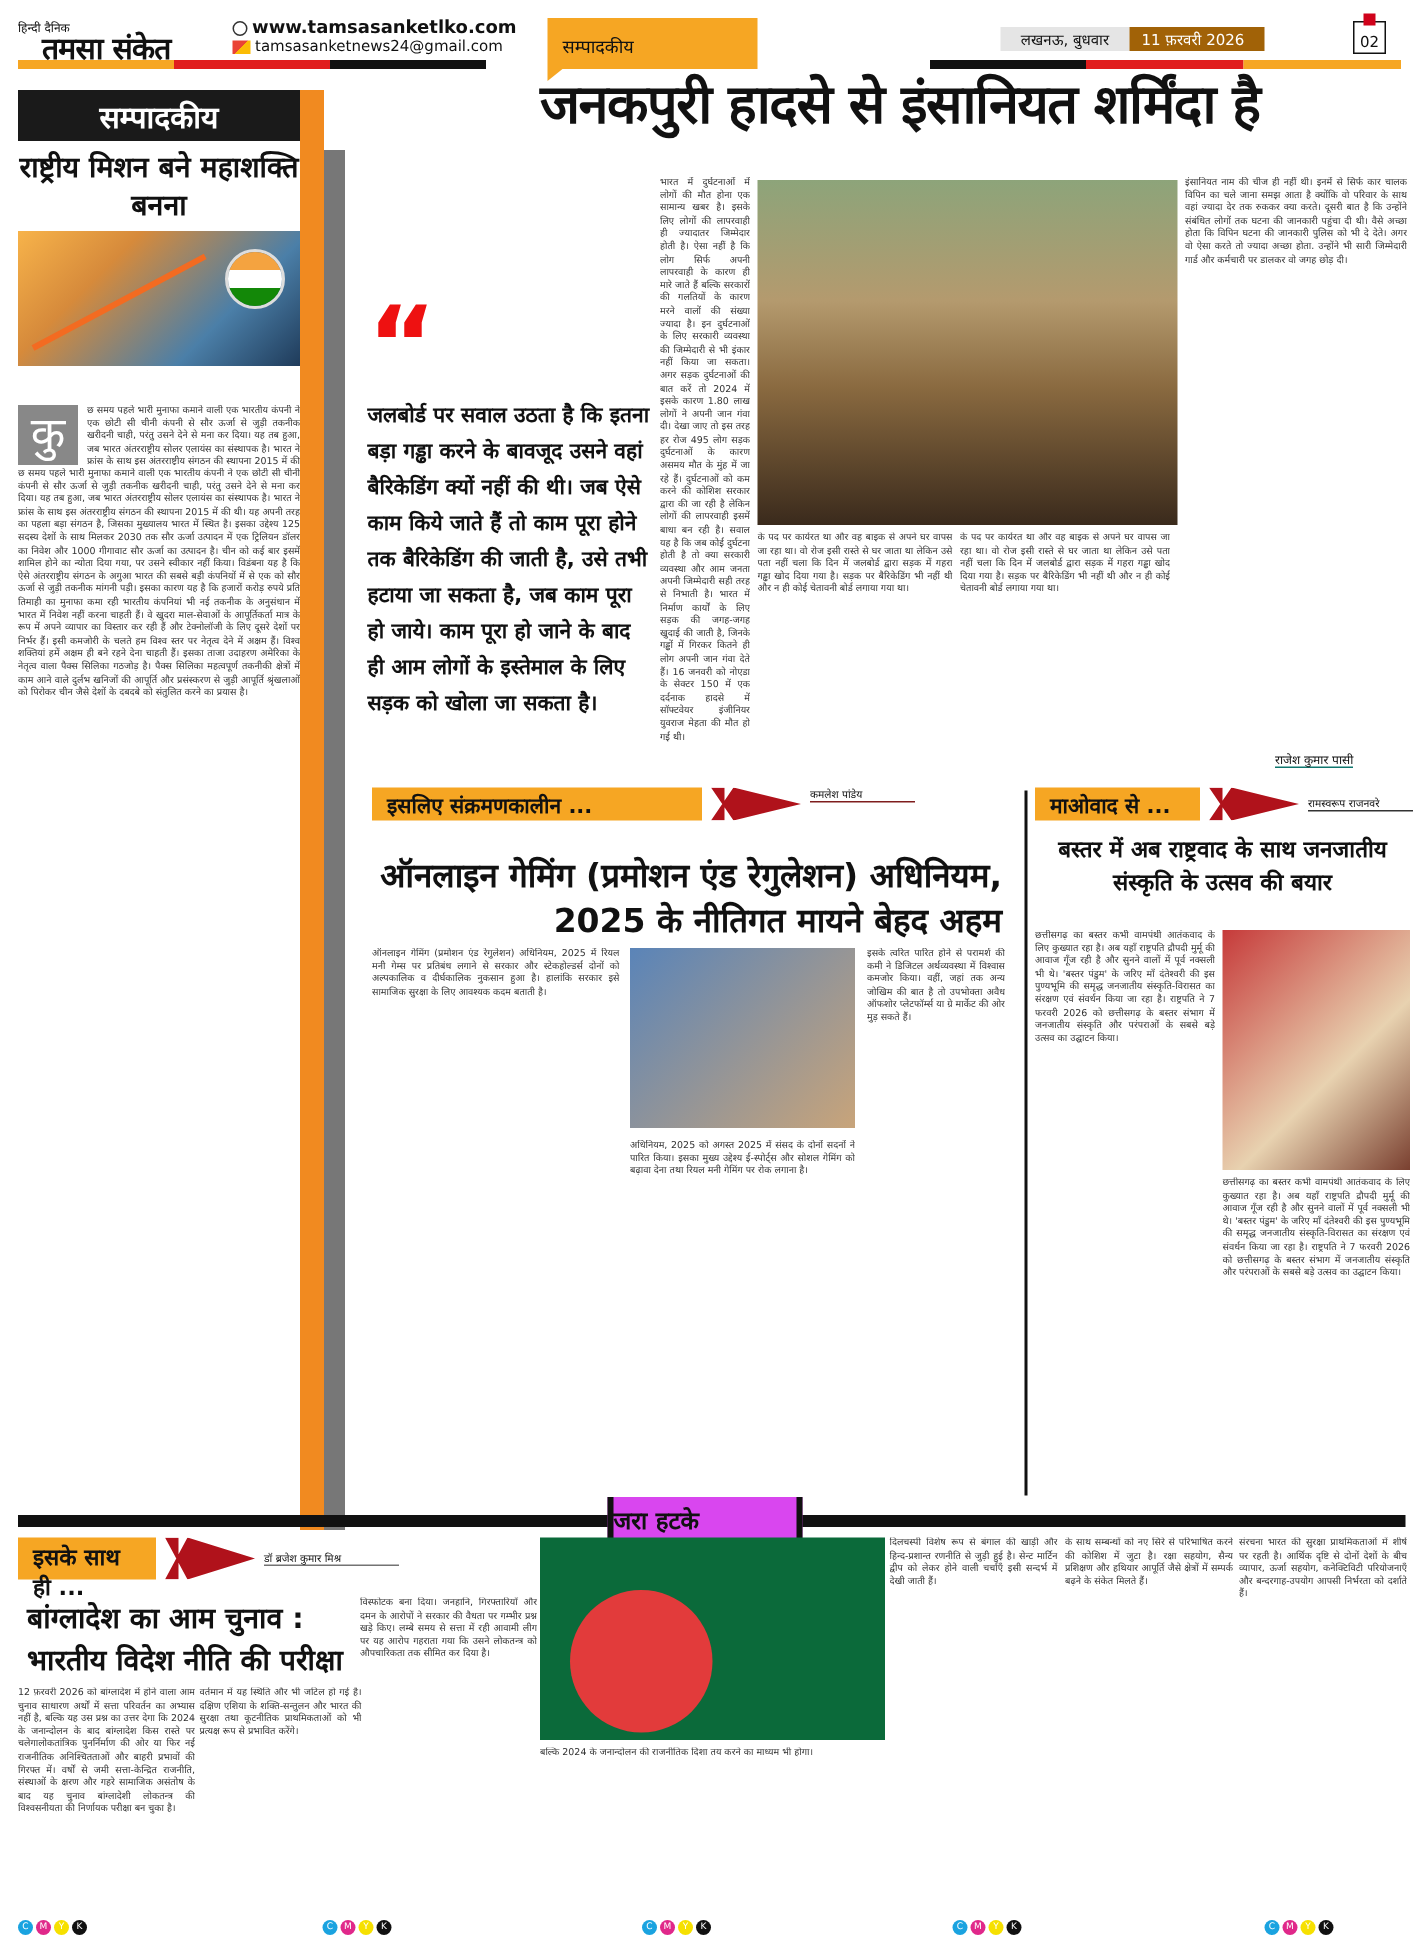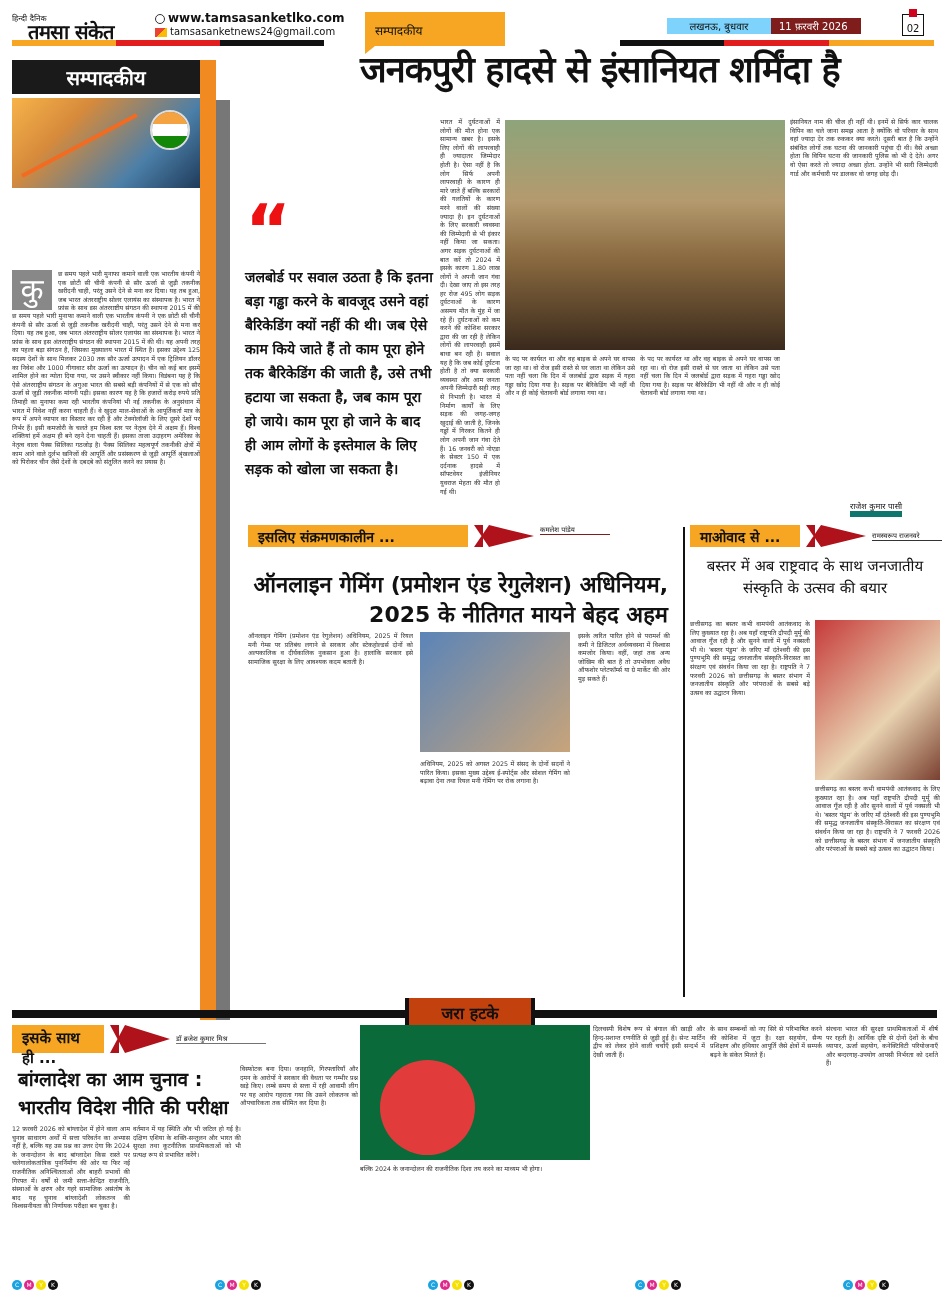--- a/index.html
+++ b/index.html
@@ -8,48 +8,48 @@
 .masthead-hi{font-size:8px;left:12px;top:12px}
 .masthead-name{left:28px;top:18px;font-size:20px;font-weight:bold;letter-spacing:-0.5px}
 .contact{left:155px;top:12px;font-size:10px;line-height:13px}
 .contact .web{font-size:12px;font-weight:bold}
 .mail-icon{display:inline-block;width:12px;height:9px;background:linear-gradient(135deg,#ea4335 50%,#fbbc05 50%);margin-right:3px;vertical-align:middle}
 .globe-icon{display:inline-block;width:10px;height:10px;border:1.5px solid #333;border-radius:50%;margin-right:3px;vertical-align:middle}
 .bar{height:6px;top:40px}
 .tab-section{left:365px;top:12px;width:140px;height:34px;background:#f6a623;font-size:12px;padding:10px 0 0 10px}
 .tab-section:after{content:"";position:absolute;left:0;bottom:-8px;border-left:10px solid #f6a623;border-bottom:8px solid transparent}
 .date-box{left:667px;top:18px;height:16px;font-size:10px;display:flex}
-.date-box .city{background:#7dd3fc;padding:1px 10px;width:104px;text-align:center}
-.date-box .date{background:#7f1d1d;color:#fff;padding:1px 8px;width:90px}
+.date-box .city{background:#e5e5e5;padding:1px 10px;width:86px;text-align:center}
+.date-box .date{background:#a16207;color:#fff;padding:1px 8px;width:90px}
 .page-no{left:902px;top:14px;width:22px;height:22px;border:1.5px solid #111;font-size:10px;text-align:center;padding-top:8px}
 .page-no:before{content:"";position:absolute;left:6px;top:-6px;width:8px;height:8px;background:#d0021b}
 .left-col{left:12px;top:60px;width:188px}
 .edit-label{background:#1a1a1a;color:#fff;font-size:20px;font-weight:bold;text-align:center;padding:4px 0;height:34px}
 .left-headline{font-size:19px;font-weight:bold;text-align:center;line-height:25px;margin-top:6px}
 .left-image{margin-top:4px;height:90px;background:linear-gradient(135deg,#f7b34a 0%,#d68a3b 30%,#4b7fa8 70%,#1f3b5a 100%);position:relative;overflow:hidden}
 .arrow-up{position:absolute;left:10px;bottom:10px;width:130px;height:4px;background:#f36b21;transform:rotate(-28deg);transform-origin:left}
 .flag-badge{position:absolute;right:10px;top:12px;width:40px;height:40px;border-radius:50%;overflow:hidden;border:2px solid #ddd}
 .flag-badge div{height:33.3%}
 .orange-strip{left:200px;top:60px;width:16px;height:960px;background:#f18a20}
 .grey-strip{left:216px;top:100px;width:14px;height:920px;background:#777}
 .dropcap{left:12px;top:270px;width:40px;height:40px;background:#888;color:#fff;font-size:30px;text-align:center;line-height:40px}
 .body-text{font-size:6.3px;line-height:8.6px;color:#333;text-align:justify;overflow:hidden}
 .main-headline{left:360px;top:44px;font-size:36px;font-weight:bold;letter-spacing:-1px}
 .quote-mark{left:245px;top:200px;font-size:70px;color:#e11;font-weight:bold;line-height:60px}
 .pull-quote{left:245px;top:265px;width:188px;font-size:14px;line-height:24px;font-weight:bold}
 .main-image{left:505px;top:120px;width:280px;height:230px;background:linear-gradient(180deg,#8da47a 0%,#b49a6e 35%,#8a6a40 60%,#3a2a1c 100%)}
-.byline-right{left:850px;top:500px;font-size:8px;border-bottom:6px solid #0f766e}
+.byline-right{left:850px;top:500px;font-size:8px;border-bottom:1px solid #0f766e}
 .sec-tag{height:22px;background:#f6a623;font-size:14px;font-weight:bold;padding:2px 10px}
 .nib{width:60px;height:22px;background:#b0121b;clip-path:polygon(0 0,15% 0,15% 100%,0 100%,25% 0,100% 50%,25% 100%)}
 .mid-headline{left:248px;top:570px;width:420px;font-size:22px;font-weight:bold;text-align:right;line-height:30px}
 .gaming-image{left:420px;top:632px;width:150px;height:120px;background:linear-gradient(135deg,#5a84b8,#c8a47a)}
-.right-headline{left:690px;top:555px;width:250px;font-size:15px;font-weight:normal;text-align:center;line-height:22px}
+.right-headline{left:690px;top:555px;width:250px;font-size:15px;font-weight:bold;text-align:center;line-height:22px}
 .bastar-image{left:815px;top:620px;width:125px;height:160px;background:linear-gradient(135deg,#c63a3a,#e8d2b0 60%,#7a4030)}
 .zara-line{left:12px;top:1010px;width:925px;height:8px;background:#111}
-.zara-label{left:405px;top:998px;width:130px;height:34px;background:#c2410c;border-left:4px solid #111;border-right:4px solid #111;font-size:16px;font-weight:bold;text-align:center;padding-top:4px}
+.zara-label{left:405px;top:998px;width:130px;height:34px;background:#d946ef;border-left:4px solid #111;border-right:4px solid #111;font-size:16px;font-weight:bold;padding-top:4px}
 .bd-headline{left:18px;top:1065px;width:225px;font-size:19px;font-weight:bold;line-height:28px;}
 .bd-image{left:360px;top:1025px;width:230px;height:135px;background:#0b6a3a;overflow:hidden}
 .bd-circle{position:absolute;left:20px;top:35px;width:95px;height:95px;border-radius:50%;background:#e23b3b}
 .cmyk{display:flex;gap:2px;top:1280px}
 .cmyk span{width:10px;height:10px;border-radius:50%;font-size:6px;color:#fff;text-align:center;line-height:10px}
 </style>
 </head>
 <body>
 
 <div class="abs masthead-hi">हिन्दी दैनिक</div>
@@ -68,20 +68,21 @@
 <div class="abs date-box">
   <span class="city">लखनऊ, बुधवार</span>
   <span class="date">11 फ़रवरी 2026</span>
 </div>
 <div class="abs page-no">02</div>
 
 <div class="abs orange-strip"></div>
 <div class="abs grey-strip"></div>
 <div class="abs left-col">
   <div class="edit-label">सम्पादकीय</div>
+  <div class="left-headline">राष्ट्रीय मिशन बने महाशक्ति बनना</div>
   <div class="left-image">
     <div class="arrow-up"></div>
     <div class="flag-badge">
         <div style="background:#f4a340"></div>
         <div style="background:#fff"></div>
         <div style="background:#138808"></div>
       </div>
   </div>
 </div>
 <div class="abs dropcap">कु</div>

